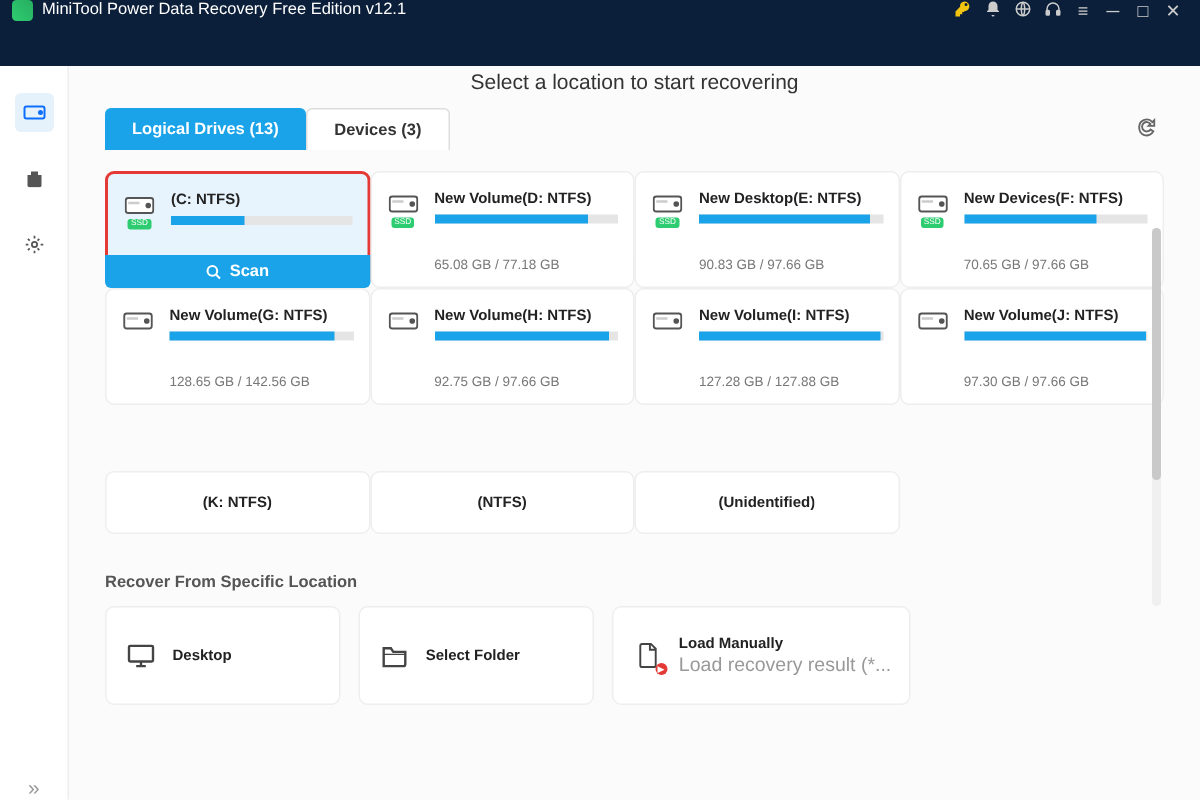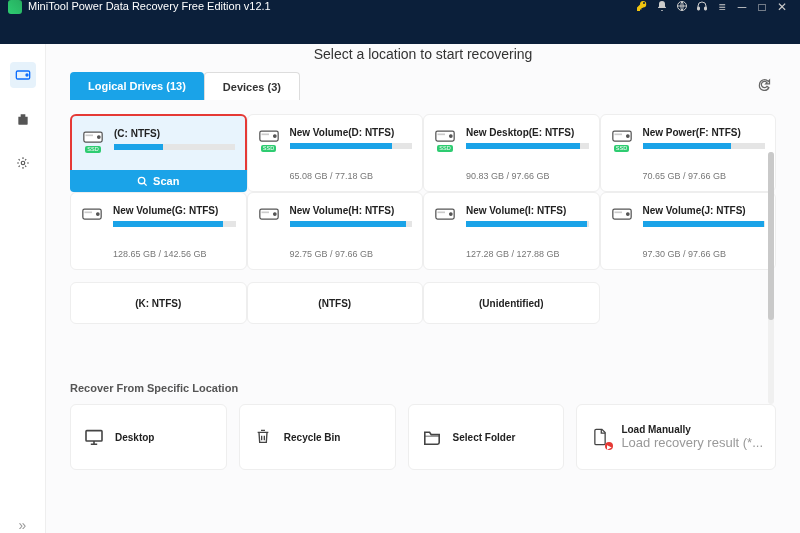--- a/index.html
+++ b/index.html
@@ -28,21 +28,21 @@
   .card.selected { background: #e8f4fd; border: 2px solid #e53935; }
   .disk-ic { width: 22px; display: flex; flex-direction: column; align-items: center; gap: 2px; margin-top: 2px; }
   .disk-svg { width: 20px; height: 14px; }
   .ssd-badge { font-size: 5.5px; background: #2ecc71; color: #fff; padding: 0 2px; border-radius: 2px; line-height: 7px; }
   .card-body { flex: 1; min-width: 0; }
   .card-title { font-size: 10px; font-weight: 700; color: #222; white-space: nowrap; overflow: hidden; text-overflow: ellipsis; }
   .bar { width: 100%; height: 6px; background: #e5e5e5; margin-top: 5px; position: relative; }
   .bar-fill { height: 100%; background: #1aa3e8; }
   .usage { font-size: 9px; color: #777; margin-top: 22px; white-space: nowrap; }
   .scan-btn { position: absolute; left: -2px; right: -2px; bottom: -2px; height: 22px; background: #1aa3e8; color: #fff; font-size: 11px; font-weight: 700; display: flex; align-items: center; justify-content: center; gap: 5px; border-radius: 0 0 4px 4px; }
-  .card.short { height: 42px; align-items: center; justify-content: center; padding: 0; }
+  .card.short { height: 42px; align-items: center; justify-content: center; padding: 0; margin-top: 32px; }
   .card.short .card-title { font-weight: 700; font-size: 10px; }
   .vscroll { position: absolute; right: 26px; top: 108px; width: 6px; height: 252px; background: #f0f0f0; border-radius: 3px; }
   .vthumb { width: 100%; height: 168px; background: #c9c9c9; border-radius: 3px; }
   .section-title { font-size: 11px; font-weight: 700; color: #555; padding: 18px 24px 10px; }
   .loc-grid { display: grid; grid-template-columns: repeat(4, 1fr); gap: 12px; padding: 0 24px 16px; }
   .loc-card { background: #fff; border: 1px solid #eee; border-radius: 6px; height: 66px; display: flex; align-items: center; padding: 0 12px; gap: 10px; cursor: pointer; }
   .loc-ic { width: 22px; height: 22px; display: flex; align-items: center; justify-content: center; color: #444; }
   .loc-text { font-size: 10px; font-weight: 700; color: #222; }
   .loc-sub { font-size: 13px; color: #999; font-weight: 400; white-space: nowrap; overflow: hidden; text-overflow: ellipsis; }
 </style>
@@ -181,21 +181,21 @@
             <div class="card">
               <div class="disk-ic">
                 <svg class="disk-svg" viewBox="0 0 24 16" fill="none" stroke="#555" stroke-width="1.5">
                   <rect x="1" y="2" width="22" height="12" rx="2" fill="#fff"></rect>
                   <circle cx="19" cy="8" r="1.5" fill="#555"></circle>
                   <rect x="3" y="5" width="9" height="2" fill="#ccc" stroke="none"></rect>
                 </svg>
                 <span class="ssd-badge">SSD</span>
               </div>
               <div class="card-body">
-                <div class="card-title">New Power(F: NTFS)</div>
+                <div class="card-title">New Devices(F: NTFS)</div>
                 <div class="bar">
                   <div class="bar-fill" style="width:72%"></div>
                 </div>
                 <div class="usage">70.65 GB / 97.66 GB</div>
               </div>
             </div>
             <div class="card">
               <div class="disk-ic">
                 <svg class="disk-svg" viewBox="0 0 24 16" fill="none" stroke="#555" stroke-width="1.5">
                   <rect x="1" y="2" width="22" height="12" rx="2" fill="#fff"></rect>
@@ -282,28 +282,20 @@
 
     <div class="loc-grid">
       <div class="loc-card">
         <div class="loc-ic">
           <svg width="20" height="16" viewBox="0 0 24 20" fill="none" stroke="currentColor" stroke-width="2">
               <rect x="2" y="2" width="20" height="13" rx="1"></rect>
               <path d="M8 19h8m-4-4v4"></path>
             </svg>
         </div>
         <div class="loc-text">Desktop</div>
-      </div>
-      <div class="loc-card">
-        <div class="loc-ic">
-          <svg width="16" height="18" viewBox="0 0 24 26" fill="none" stroke="currentColor" stroke-width="2">
-              <path d="M4 6h16M9 3h6m-9 3l1 15h10l1-15M10 11v7m4-7v7"></path>
-            </svg>
-        </div>
-        <div class="loc-text">Recycle Bin</div>
       </div>
       <div class="loc-card">
         <div class="loc-ic">
           <svg width="20" height="16" viewBox="0 0 24 20" fill="none" stroke="currentColor" stroke-width="2">
               <path d="M3 4h6l2 3h10v10a2 2 0 01-2 2H3V4z"></path>
               <path d="M3 9h18" stroke-width="1"></path>
             </svg>
         </div>
         <div class="loc-text">Select Folder</div>
       </div>

